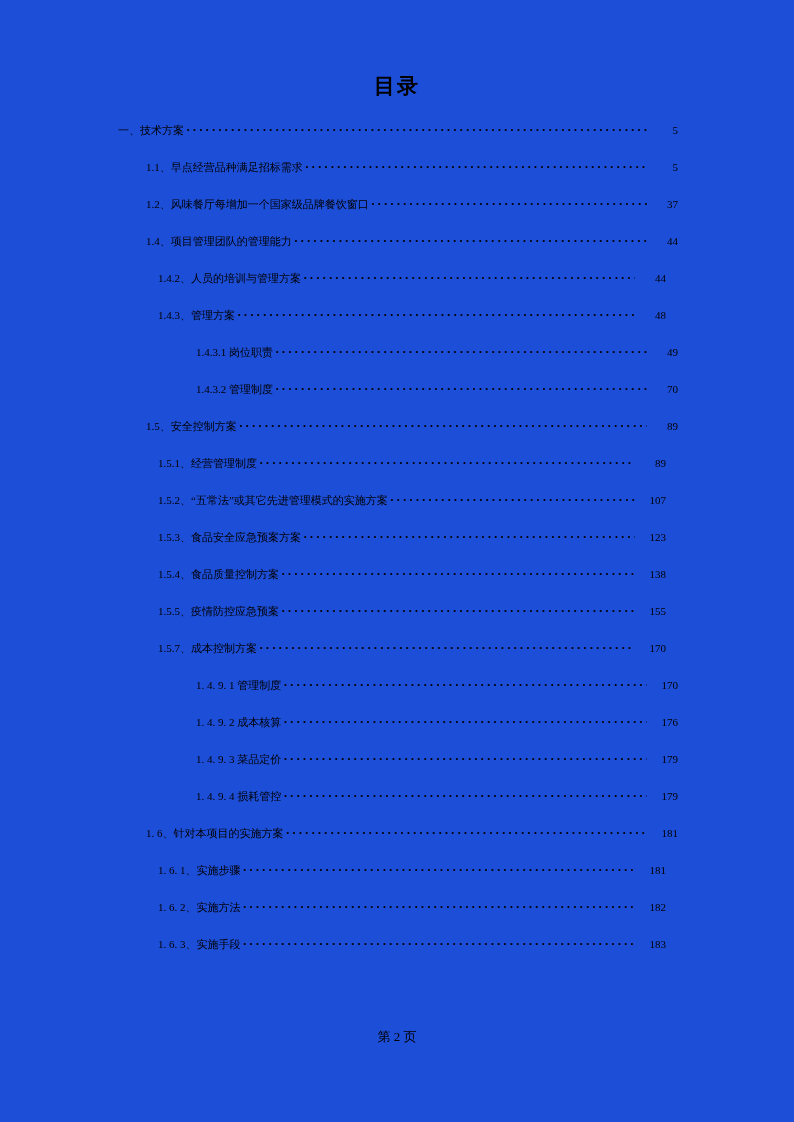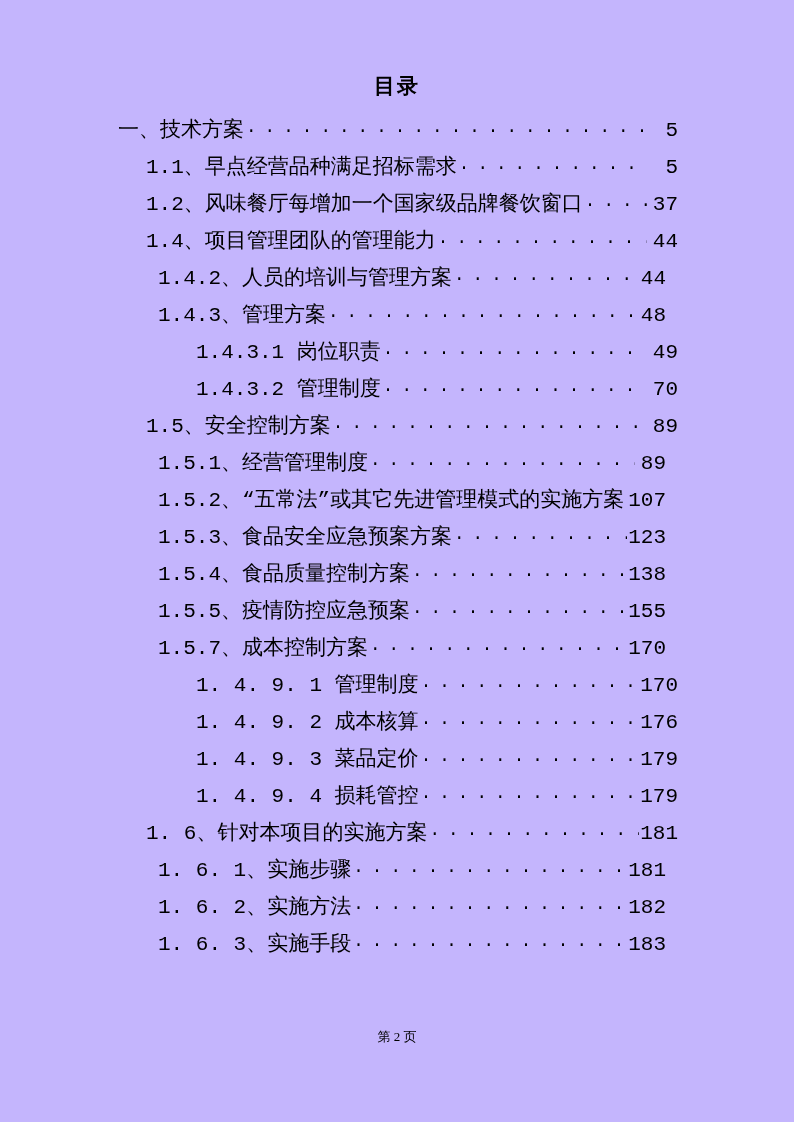--- a/index.html
+++ b/index.html
@@ -9,21 +9,21 @@
   }
   body {
     font-family: "Liberation Serif", "DejaVu Serif", serif;
     color: #000000;
   }
   #page {
     position: relative;
     width: 794px;
     height: 1122px;
     margin: 0 auto;
-    background: #c4b5fd;
+    background: #1d4ed8;
     overflow: hidden;
     box-sizing: border-box;
   }
   #toc-title {
     position: absolute;
     top: 72px;
     left: 0;
     width: 794px;
     text-align: center;
     font-size: 21px;
@@ -36,22 +36,21 @@
     top: 112px;
     left: 118px;
     width: 560px;
   }
   .toc-entry {
     display: flex;
     align-items: baseline;
     height: 37px;
     line-height: 37px;
     white-space: nowrap;
-    font-size: 21px;
-    font-family: Liberation Mono, monospace;
+    font-size: 11px;
   }
   .toc-entry .label {
     flex: 0 0 auto;
     padding-right: 2px;
   }
   .toc-entry .leader {
     flex: 1 1 auto;
     overflow: hidden;
     position: relative;
     height: 1em;

